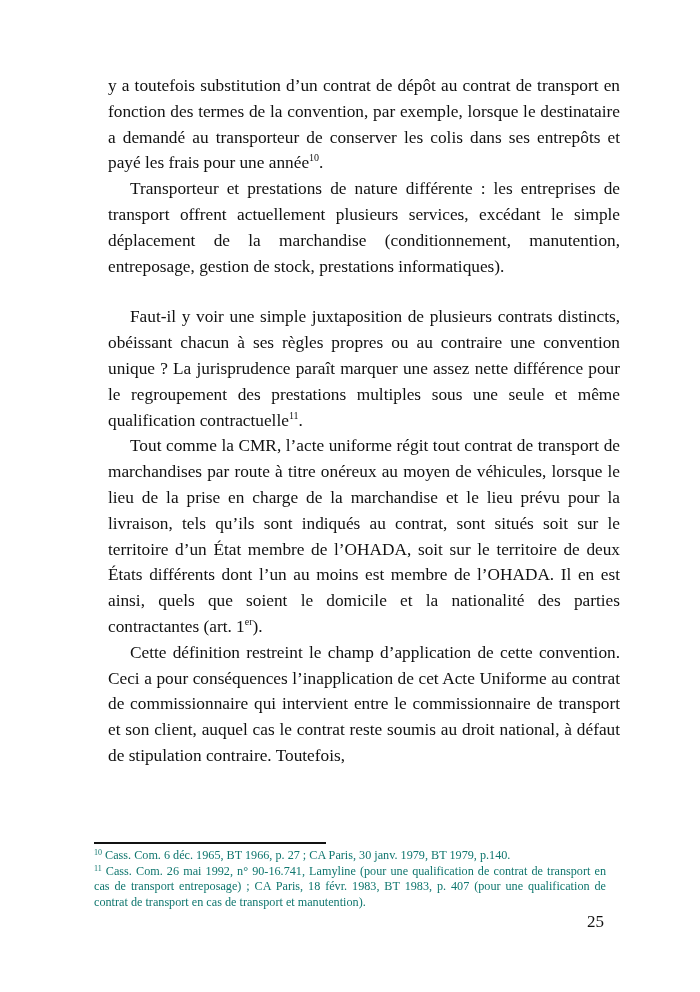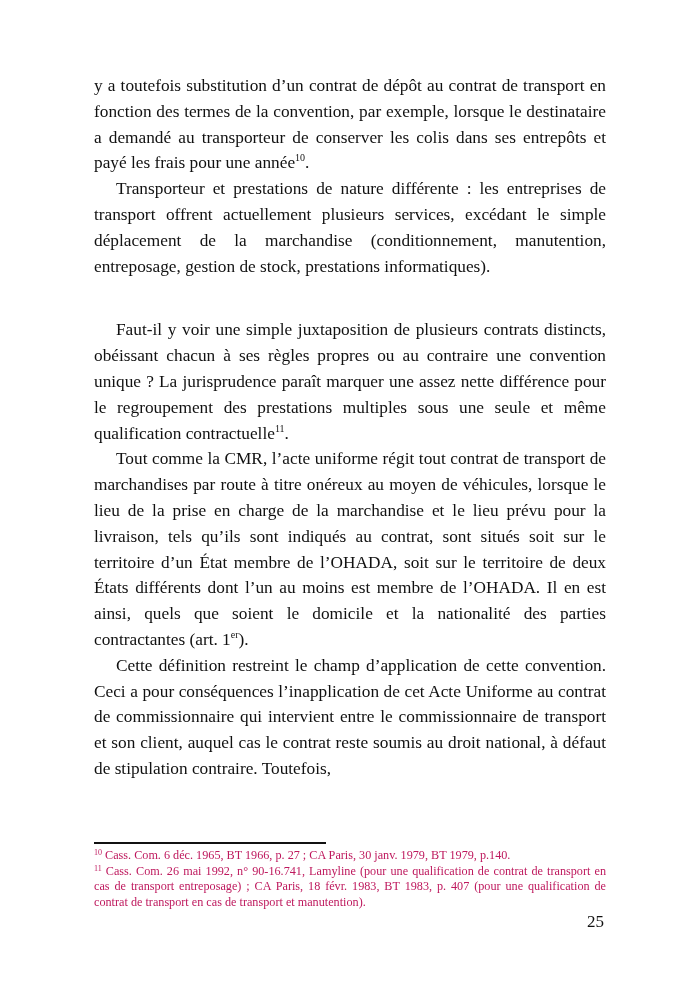--- a/index.html
+++ b/index.html
@@ -1,35 +1,35 @@
 <!DOCTYPE html>
 <html><head>
   <meta charset="utf-8">
   <style>
     html, body { margin: 0; padding: 0; background: #ffffff; }
     body { width: 700px; height: 992px; position: relative; overflow: hidden; }
     .page {
-      position: absolute; left: 94px; top: 73px; width: 512px;
+      position: absolute; left: 108px; top: 73px; width: 512px;
       font-family: "Liberation Serif", serif; color: #111;
     }
     .body-text p {
       margin: 0; font-size: 17.3px; line-height: 25.8px;
       text-align: justify; text-indent: 0;
     }
     .body-text p.indent { text-indent: 22px; }
-    .body-text p.gap { margin-top: 38px; }
+    .body-text p.gap { margin-top: 25px; }
     sup { font-size: 10px; line-height: 0; vertical-align: 7px; }
     .bold { font-weight: normal; }
     .rule {
       position: absolute; left: 94px; top: 842px; width: 232px; height: 2px;
       background: #111;
     }
     .footnotes {
       position: absolute; left: 94px; top: 848px; width: 512px;
-      font-family: "Liberation Serif", serif; color: #be185d;
+      font-family: "Liberation Serif", serif; color: #0f766e;
       font-size: 12.2px; line-height: 15.6px; text-align: justify;
     }
     .footnotes p { margin: 0; }
     .footnotes sup { font-size: 8px; vertical-align: 4px; }
     .page-number {
       position: absolute; right: 96px; top: 912px;
       font-family: "Liberation Serif", serif; font-size: 17px; color: #111;
     }
   </style>
 </head>

